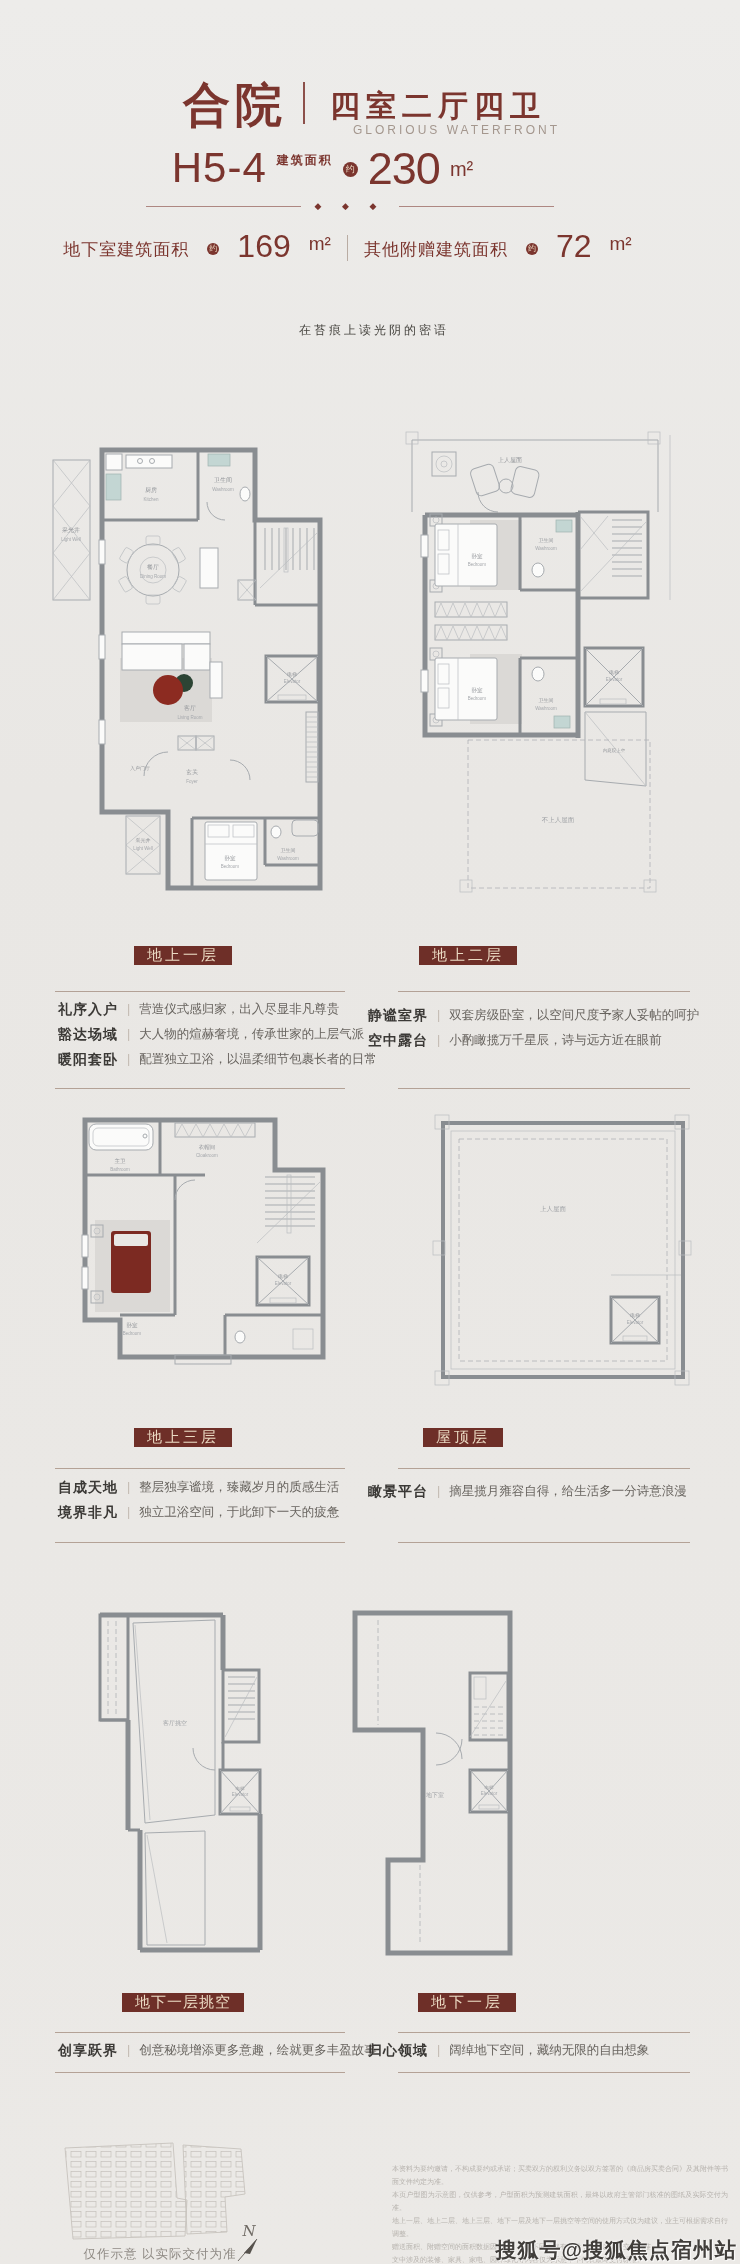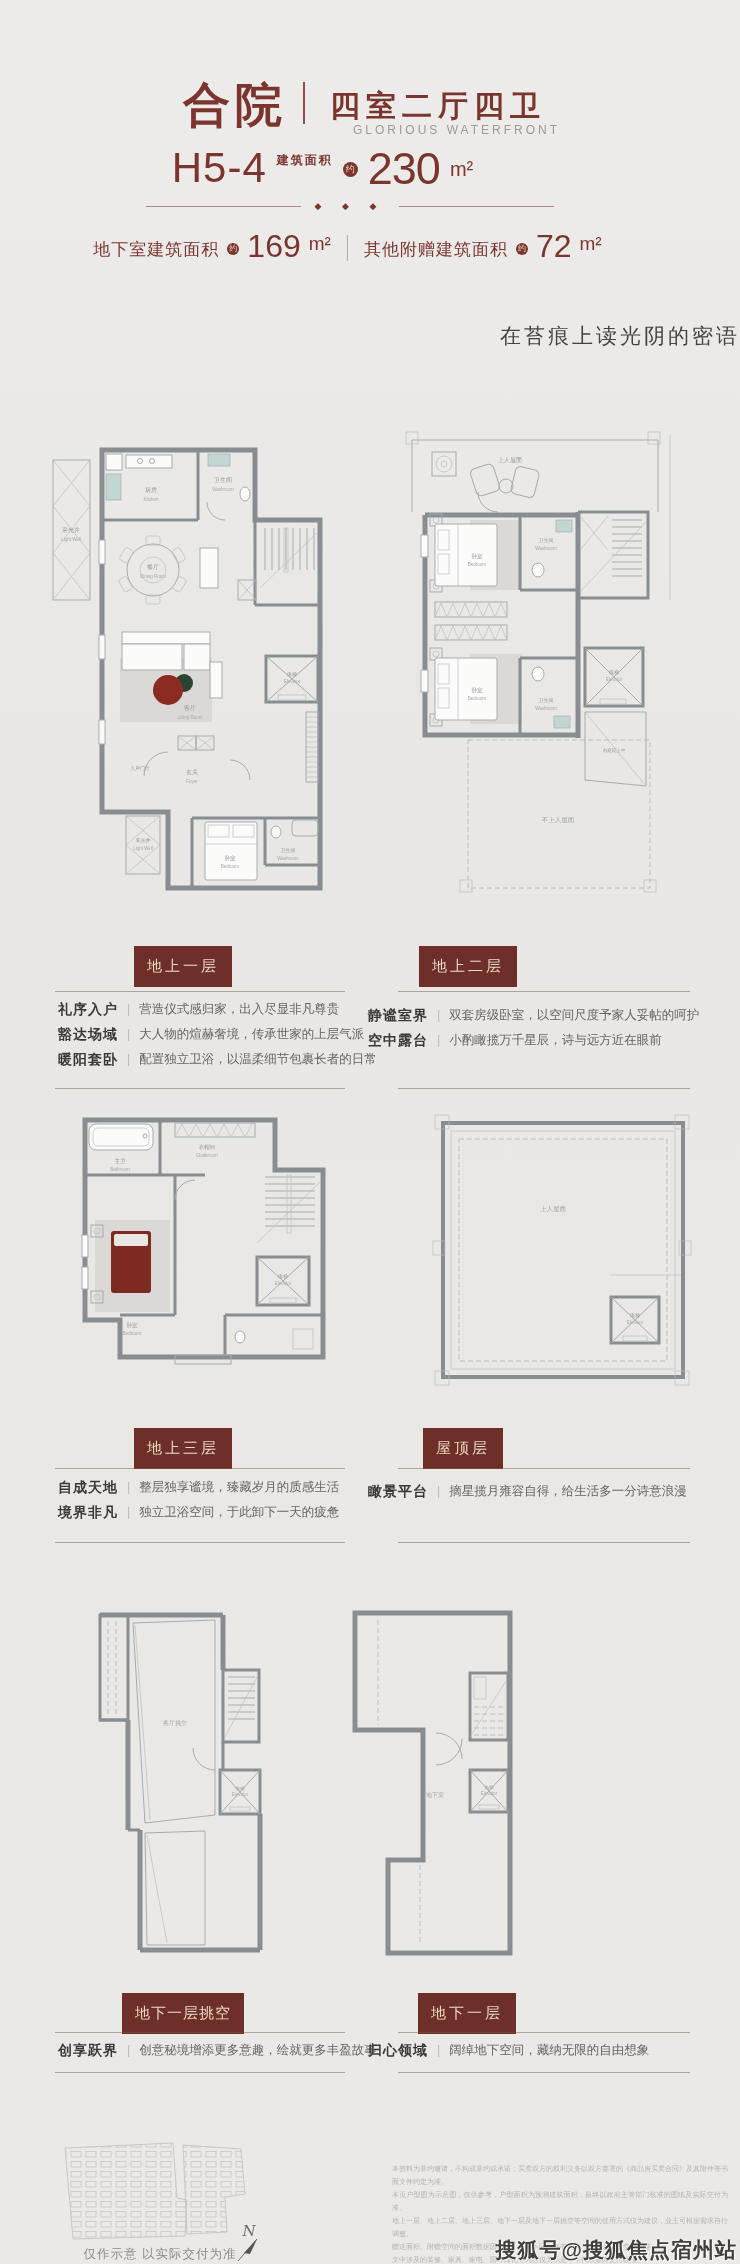--- a/index.html
+++ b/index.html
@@ -22,32 +22,32 @@
   .spec-approx{width:15px;height:15px;border-radius:50%;background:#7b352e;color:#ecdcc6;
             font-size:9px;line-height:15px;text-align:center;margin-top:16px;}
   .spec-value{font-size:45px;line-height:45px;letter-spacing:-1px;}
   .spec-unit{font-size:20px;margin-top:12px;}
   .diamond-row{position:absolute;left:0;right:40px;top:201px;display:flex;justify-content:center;
             align-items:center;gap:14px;}
   .diamond-row .line{width:155px;height:1px;background:rgba(123,53,46,.55);}
   .diamond-row .dots{font-size:9px;color:#7b352e;letter-spacing:9px;}
   .areas-row{position:absolute;left:0;right:45px;top:230px;display:flex;justify-content:center;
             align-items:center;gap:16px;color:#7b352e;}
-  .area-group{display:flex;align-items:flex-start;gap:8px;}
+  .area-group{display:flex;align-items:flex-start;gap:18px;}
   .area-label{font-size:17px;letter-spacing:1px;margin-top:8px;}
   .area-approx{width:12px;height:12px;border-radius:50%;background:#7b352e;color:#ecdcc6;
             font-size:8px;line-height:12px;text-align:center;margin-top:13px;}
   .area-value{font-size:32px;line-height:32px;}
   .area-unit{font-size:19px;margin-top:3px;}
   .area-sep{width:1px;height:26px;background:#b9aca3;margin-top:3px;}
-  .poem{position:absolute;left:8px;right:0;text-align:right;font-size:21px;letter-spacing:3px;
+  .poem{position:absolute;left:8px;right:0;text-align:center;font-size:12px;letter-spacing:3px;
             color:#46443f;font-family:"DejaVu Serif",serif;}
   
   .badge{position:absolute;transform:translateX(-50%);background:#6e2f28;color:#ead9c2;
-         font-size:15px;letter-spacing:3px;padding:11px 13px;white-space:nowrap;}
+         font-size:15px;letter-spacing:3px;padding:0 13px;white-space:nowrap;}
   .rule{position:absolute;height:1px;background:rgba(125,92,72,.5);}
   .feats{position:absolute;display:flex;flex-direction:column;gap:11px;}
   .feat{display:flex;align-items:center;white-space:nowrap;font-size:12.5px;color:#68645f;line-height:14px;}
   .feat .ttl{font-size:14px;font-weight:bold;color:#3b3936;letter-spacing:1px;}
   .feat .sep{margin:0 9px;color:#c2bab1;}
   
   .fp{position:absolute;}
   .fp .w{stroke:#898d91;stroke-width:5;fill:none;}
   .fp .w4{stroke:#898d91;stroke-width:4;fill:none;}
   .fp .w3{stroke:#898d91;stroke-width:3;fill:none;}

